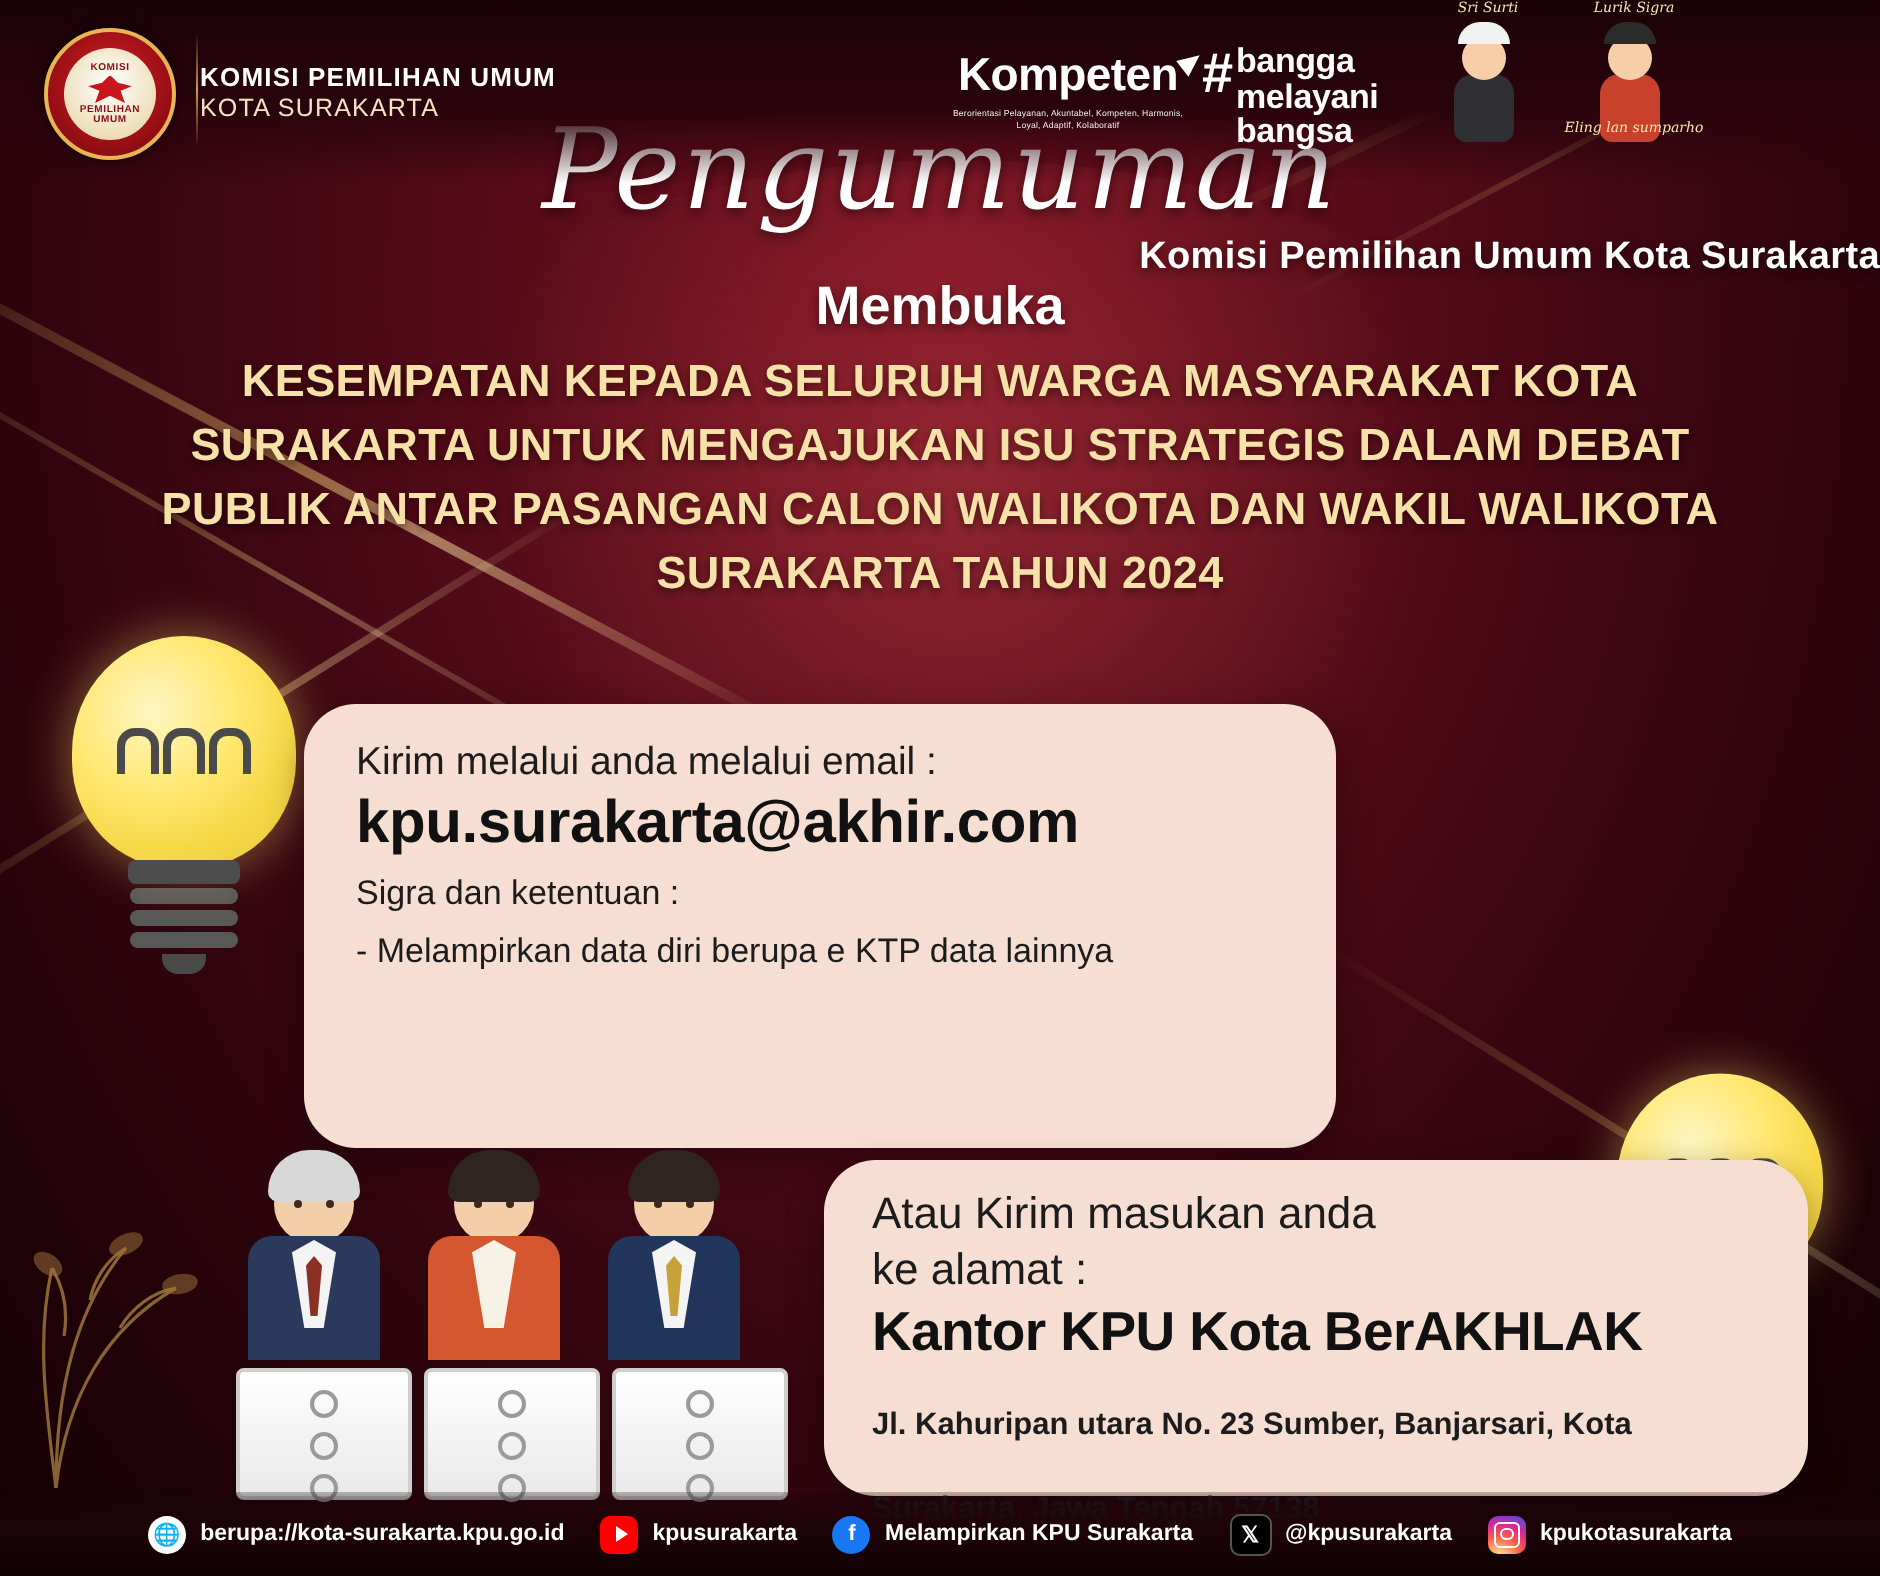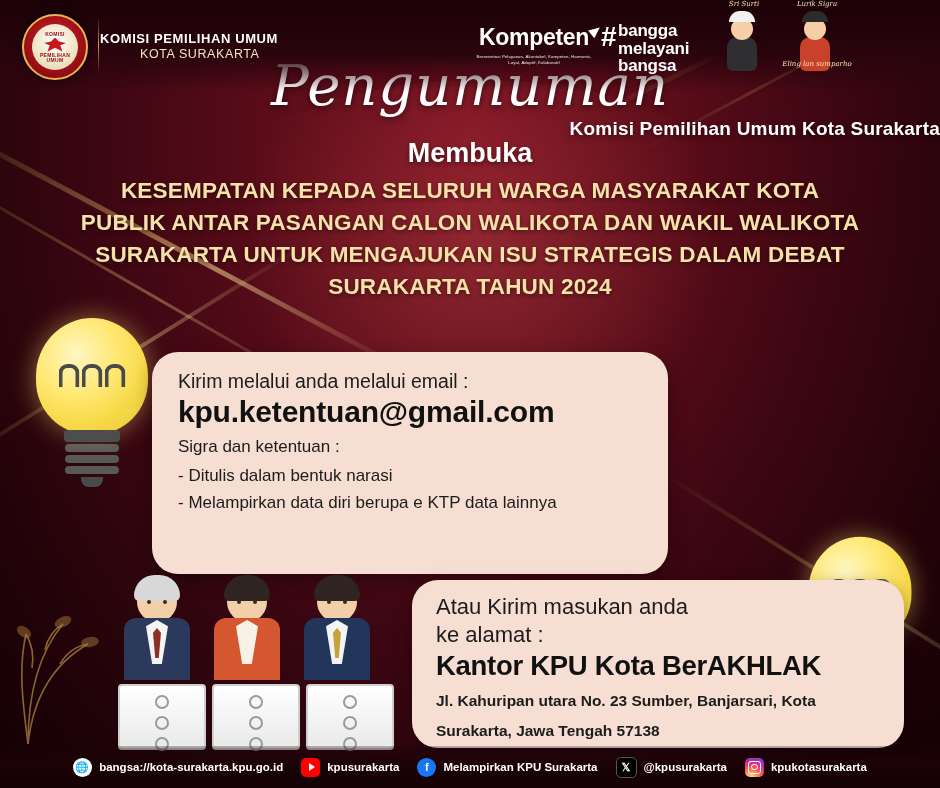--- a/index.html
+++ b/index.html
@@ -83,21 +83,20 @@
   }
   .kpu-name .l1 {
     font-size: 13px;
     font-weight: bold;
     letter-spacing: .6px;
   }
   .kpu-name .l2 {
     font-size: 12.5px;
     letter-spacing: .6px;
     color: #f3e3c4;
-    padding-left: 40px;
   }
   .header-divider {
     position: absolute;
     left: 98px; top: 16px;
     width: 1px; height: 58px;
     background: linear-gradient(180deg, rgba(232,181,82,0), rgba(232,181,82,.85), rgba(232,181,82,0));
   }
 
   
   .berakhlak {
@@ -365,21 +364,21 @@
     font-weight: bold;
     color: #111;
     margin-top: 2px;
     letter-spacing: -.3px;
   }
   .addr-detail {
     font-size: 15.5px;
     font-weight: bold;
     color: #1c1c1c;
     line-height: 1.45;
-    margin-top: 8px;
+    margin-top: 20px;
   }
 
   
   .debate {
     position: absolute;
     left: 118px; top: 578px;
     width: 276px; height: 172px;
     z-index: 5;
   }
   .person { position: absolute; top: 4px; }
@@ -571,22 +570,22 @@
     </div>
 
   </div>
 
   <div class="title-zone">
     <div class="pengumuman">Pengumuman</div>
     <div class="line-komisi">Komisi Pemilihan Umum Kota Surakarta</div>
     <div class="line-membuka">Membuka</div>
     <div class="body-text">
       <div>KESEMPATAN KEPADA SELURUH WARGA MASYARAKAT KOTA</div>
+      <div>SURAKARTA UNTUK MENGAJUKAN ISU STRATEGIS DALAM DEBAT</div>
       <div>PUBLIK ANTAR PASANGAN CALON  WALIKOTA DAN WAKIL WALIKOTA</div>
-      <div>SURAKARTA UNTUK MENGAJUKAN ISU STRATEGIS DALAM DEBAT</div>
       <div>SURAKARTA TAHUN 2024</div>
     </div>
   </div>
 
   <div class="bulb" style="left:36px; top:318px;">
     <div class="glassy">
       <div class="filament">
           <span></span>
           <span></span>
           <span></span>
@@ -613,23 +612,22 @@
     <div class="screw">
         <div></div>
         <div></div>
         <div></div>
       </div>
     <div class="tip"></div>
   </div>
 
   <div class="card card-email">
     <div class="email-intro">Kirim melalui anda melalui email :</div>
-    <div class="email-addr">kpu.ketentuan@gmail.com</div>
+    <div class="email-addr">kpu.surakarta@akhir.com</div>
     <div class="syarat-head">Sigra dan ketentuan :</div>
-    <div class="syarat-item">- Ditulis dalam bentuk narasi</div>
     <div class="syarat-item">- Melampirkan data diri berupa e KTP data lainnya</div>
   </div>
 
   <div class="card card-addr">
     <div class="addr-l1">Atau Kirim masukan anda</div>
     <div class="addr-l2">ke alamat :</div>
     <div class="addr-office">Kantor KPU Kota BerAKHLAK</div>
     <div class="addr-detail">Jl. Kahuripan utara No. 23 Sumber, Banjarsari, Kota</div>
     <div class="addr-detail">Surakarta, Jawa Tengah 57138</div>
   </div>
@@ -703,21 +701,21 @@
     <g fill="#c99b4e" opacity="0.5">
       <ellipse cx="55" cy="18" rx="9" ry="5" transform="rotate(-25 55 18)"></ellipse>
       <ellipse cx="82" cy="38" rx="9" ry="5" transform="rotate(-10 82 38)"></ellipse>
       <ellipse cx="16" cy="28" rx="8" ry="5" transform="rotate(35 16 28)"></ellipse>
     </g>
   </svg>
 
   <div class="footer">
     <div class="social">
       <span class="sicon globe">🌐</span>
-      <span>bangsa://kota-surakarta.kpu.go.id</span>
+      <span>berupa://kota-surakarta.kpu.go.id</span>
     </div>
     <div class="social">
       <span class="sicon yt">
           <span class="yt-tri"></span>
         </span>
       <span>kpusurakarta</span>
     </div>
     <div class="social">
       <span class="sicon fb">f</span>
       <span>Melampirkan KPU Surakarta</span>

